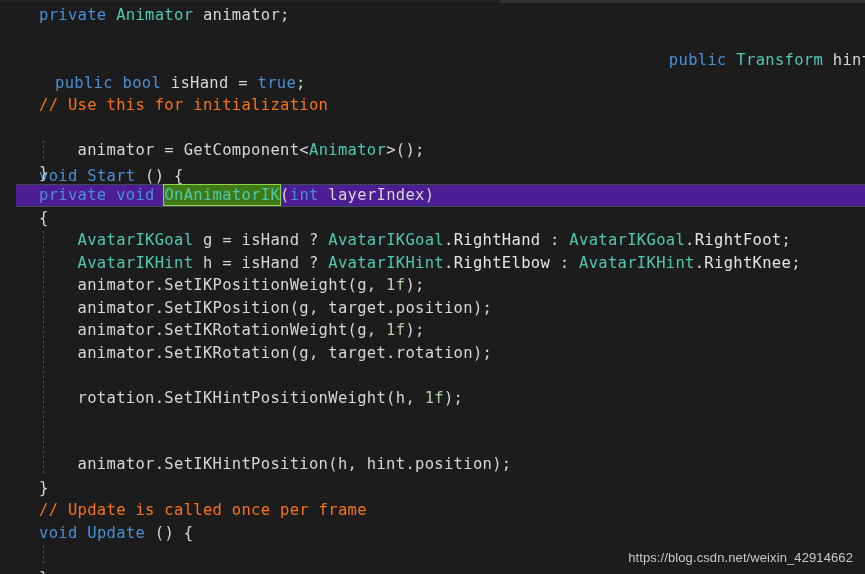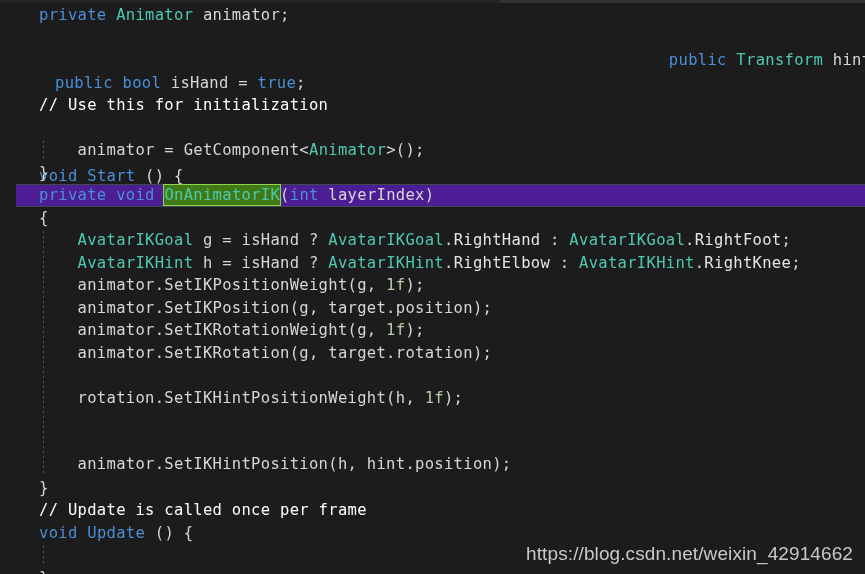--- a/index.html
+++ b/index.html
@@ -71,40 +71,40 @@
     background-image: linear-gradient(to bottom,
       #5a5a5a 0px, #5a5a5a 2px,
       rgba(0,0,0,0) 2px, rgba(0,0,0,0) 5px);
     background-size: 1px 5px;
     background-repeat: repeat-y;
   }
 
   
   .kw   { color: #4a8fd6; }
   .type { color: #4ec9b0; }
-  .cmt  { color: #ffffff; }
+  .cmt  { color: #f97316; }
   .num  { color: #b5cea8; }
   .id   { color: #d6d6d6; }
   .pl   { color: #d4d4d4; }
   .enum { color: #e5e5e5; }
 
   
   .hl-box {
     background: #3f7a16;
     outline: 1px solid #8fd44a;
     color: #4ec9b0;
     padding: 1px 0;
   }
 
   .watermark {
     position: absolute;
     right: 12px;
     bottom: 9px;
     font-family: "Liberation Sans", sans-serif;
-    font-size: 19px;
+    font-size: 13px;
     color: #c8c8c8;
     letter-spacing: 0.1px;
     white-space: pre;
   }
 </style>
 </head>
 <body>
 
 <div id="app">
 

